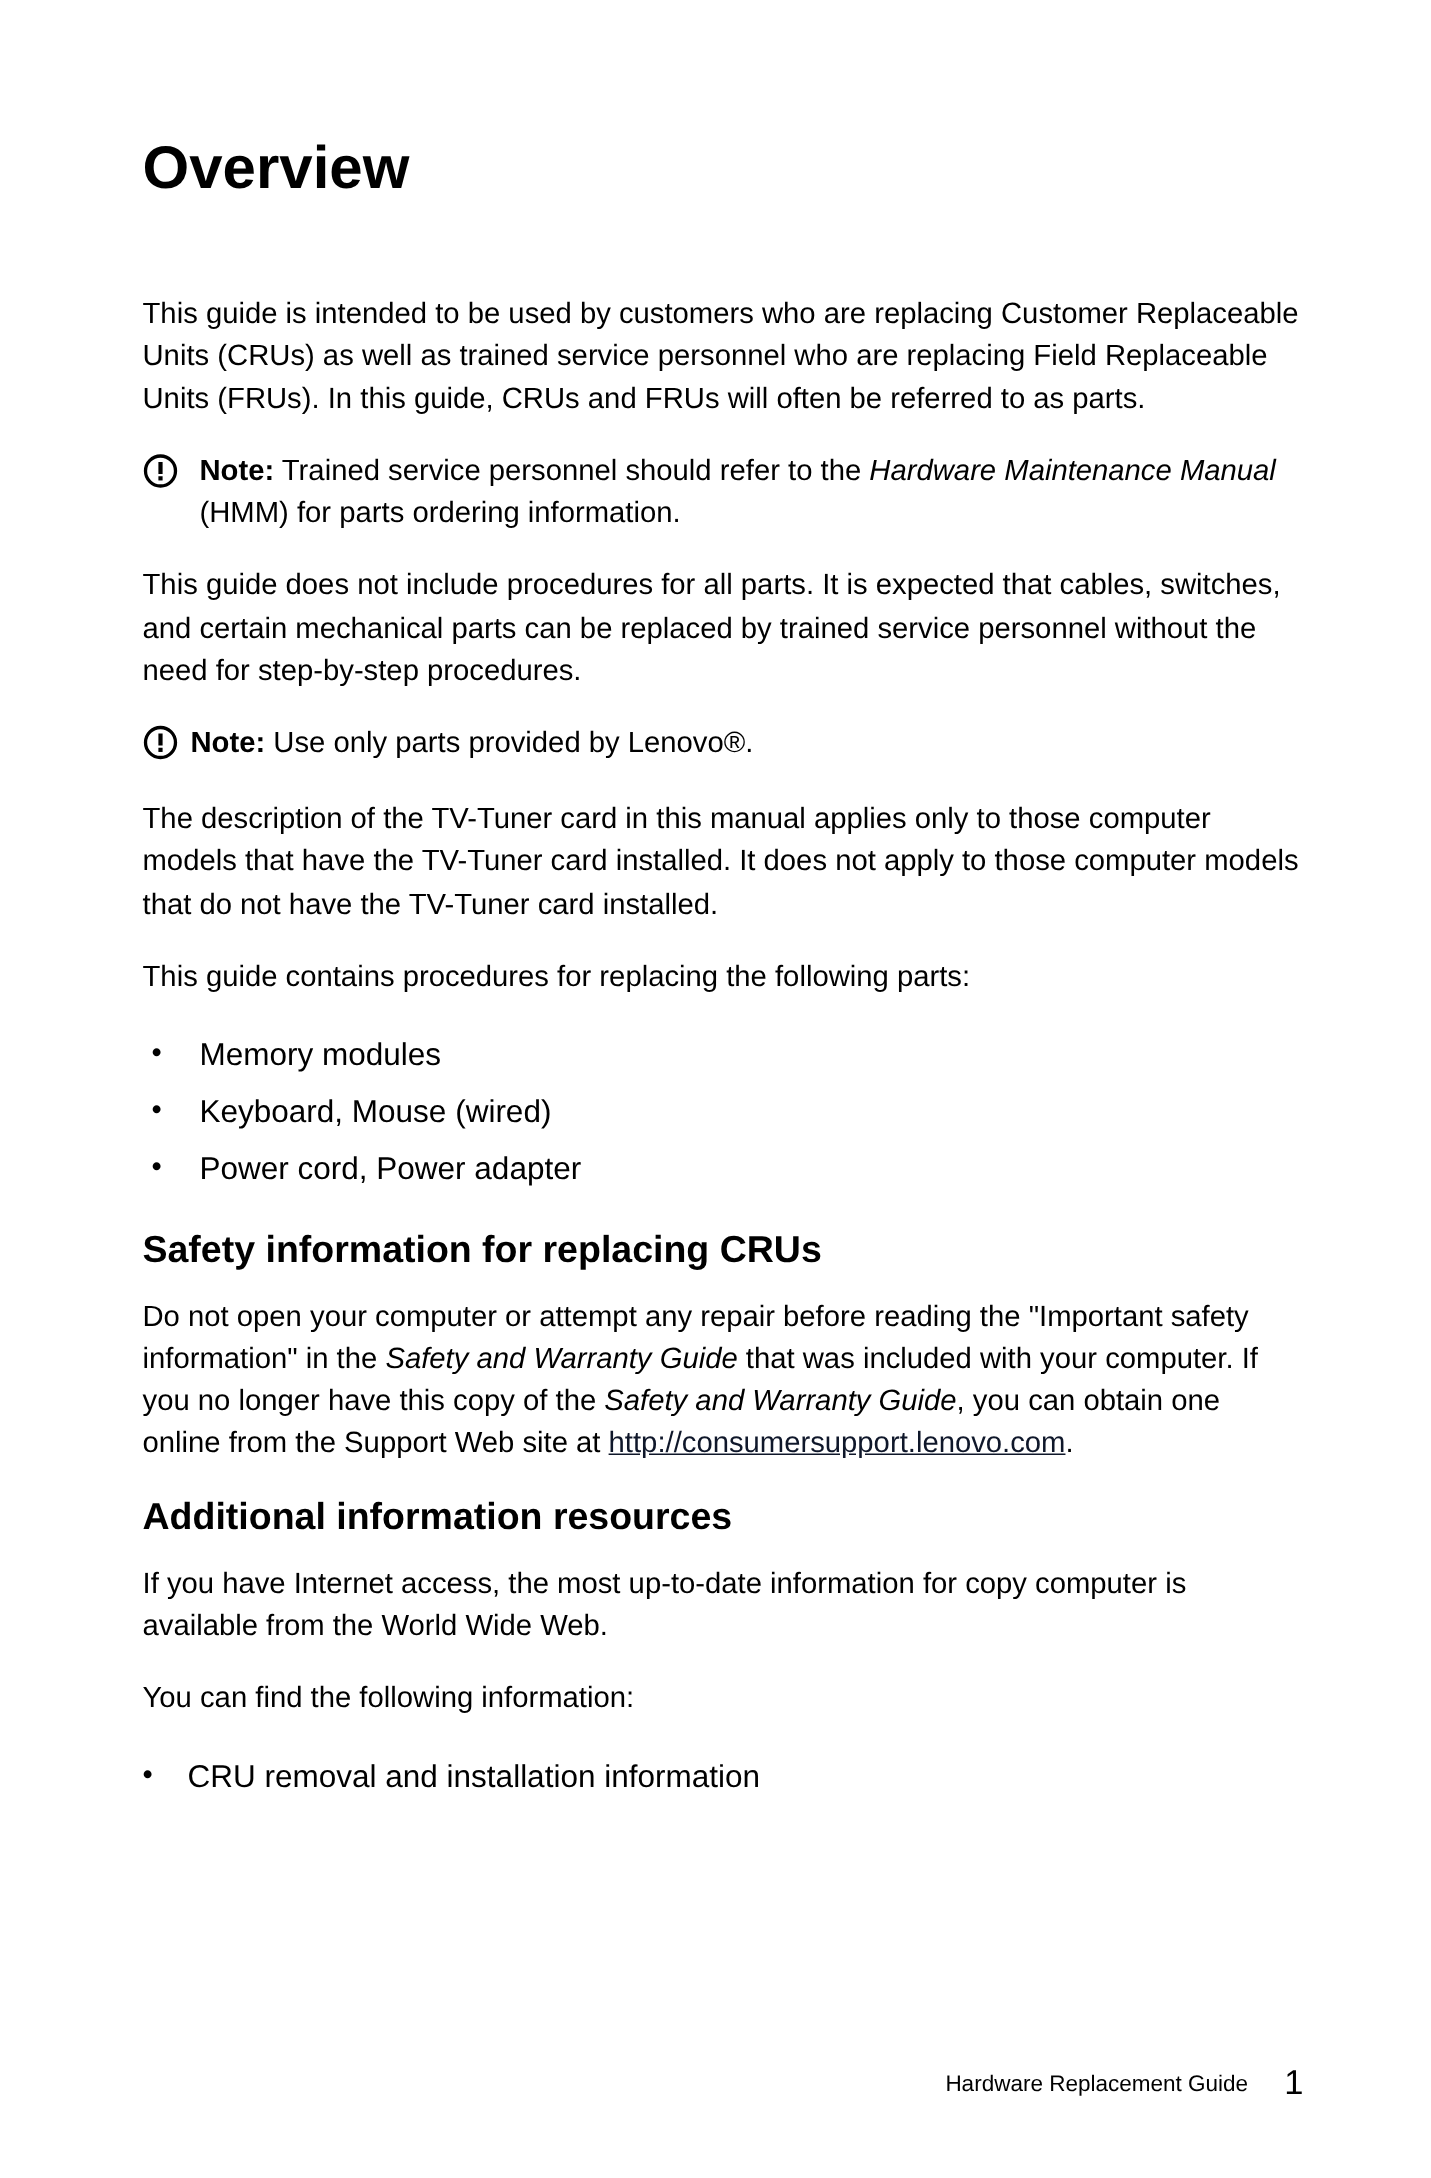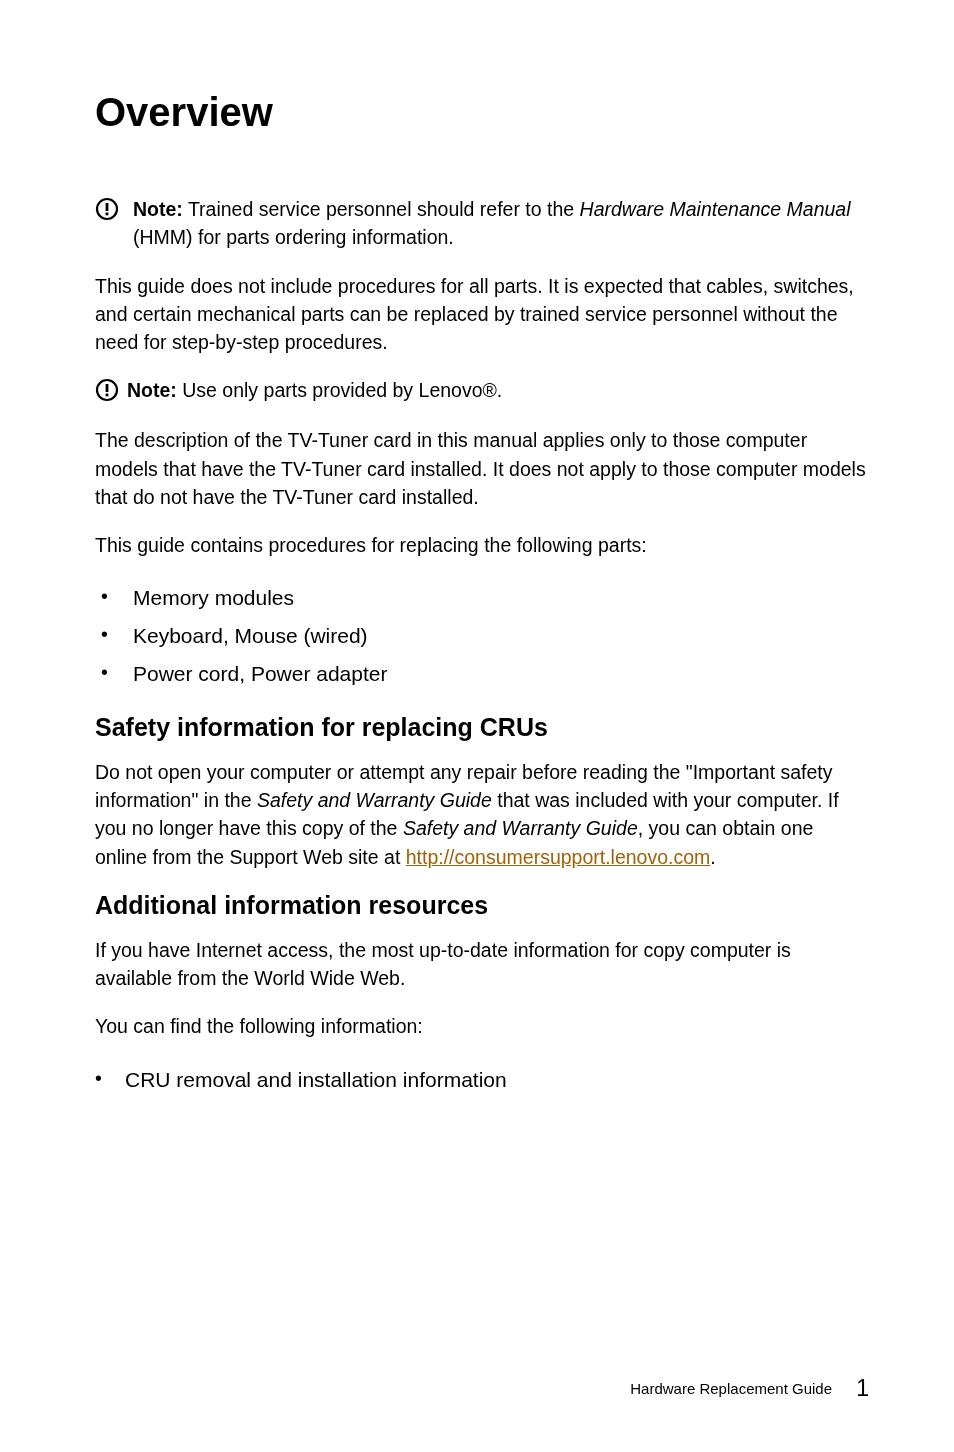--- a/index.html
+++ b/index.html
@@ -80,21 +80,21 @@
       padding-left: 30px;
     }
     h2 {
       font-size: 25px;
       font-weight: bold;
       margin-top: 16px;
       margin-bottom: 16px;
     }
     a.link {
       text-decoration: underline;
-      color: #a16207;
+      color: #0f172a;
     }
     em {
       font-style: italic;
     }
     .footer {
       position: absolute;
       bottom: 50px;
       right: 85px;
       font-size: 15px;
     }
@@ -103,20 +103,21 @@
       margin-left: 20px;
       vertical-align: -2px;
     }
   </style>
 </head>
 <body>
 
 <div class="page">
   <h1>Overview</h1>
 
+  <p>This guide is intended to be used by customers who are replacing Customer Replaceable Units (CRUs) as well as trained service personnel who are replacing Field Replaceable Units (FRUs). In this guide, CRUs and FRUs will often be referred to as parts.</p>
 
   <div class="note-block">
     <span class="note-icon">
       <svg width="24" height="24" viewBox="0 0 24 24">
         <circle cx="12" cy="12" r="10" fill="none" stroke="#000000" stroke-width="2.2"></circle>
         <rect x="10.6" y="6" width="2.8" height="8" fill="#000000"></rect>
         <rect x="10.6" y="15.5" width="2.8" height="2.8" fill="#000000"></rect>
       </svg>
     </span>
     <div class="note-text indent" style="padding-left:6px;">

